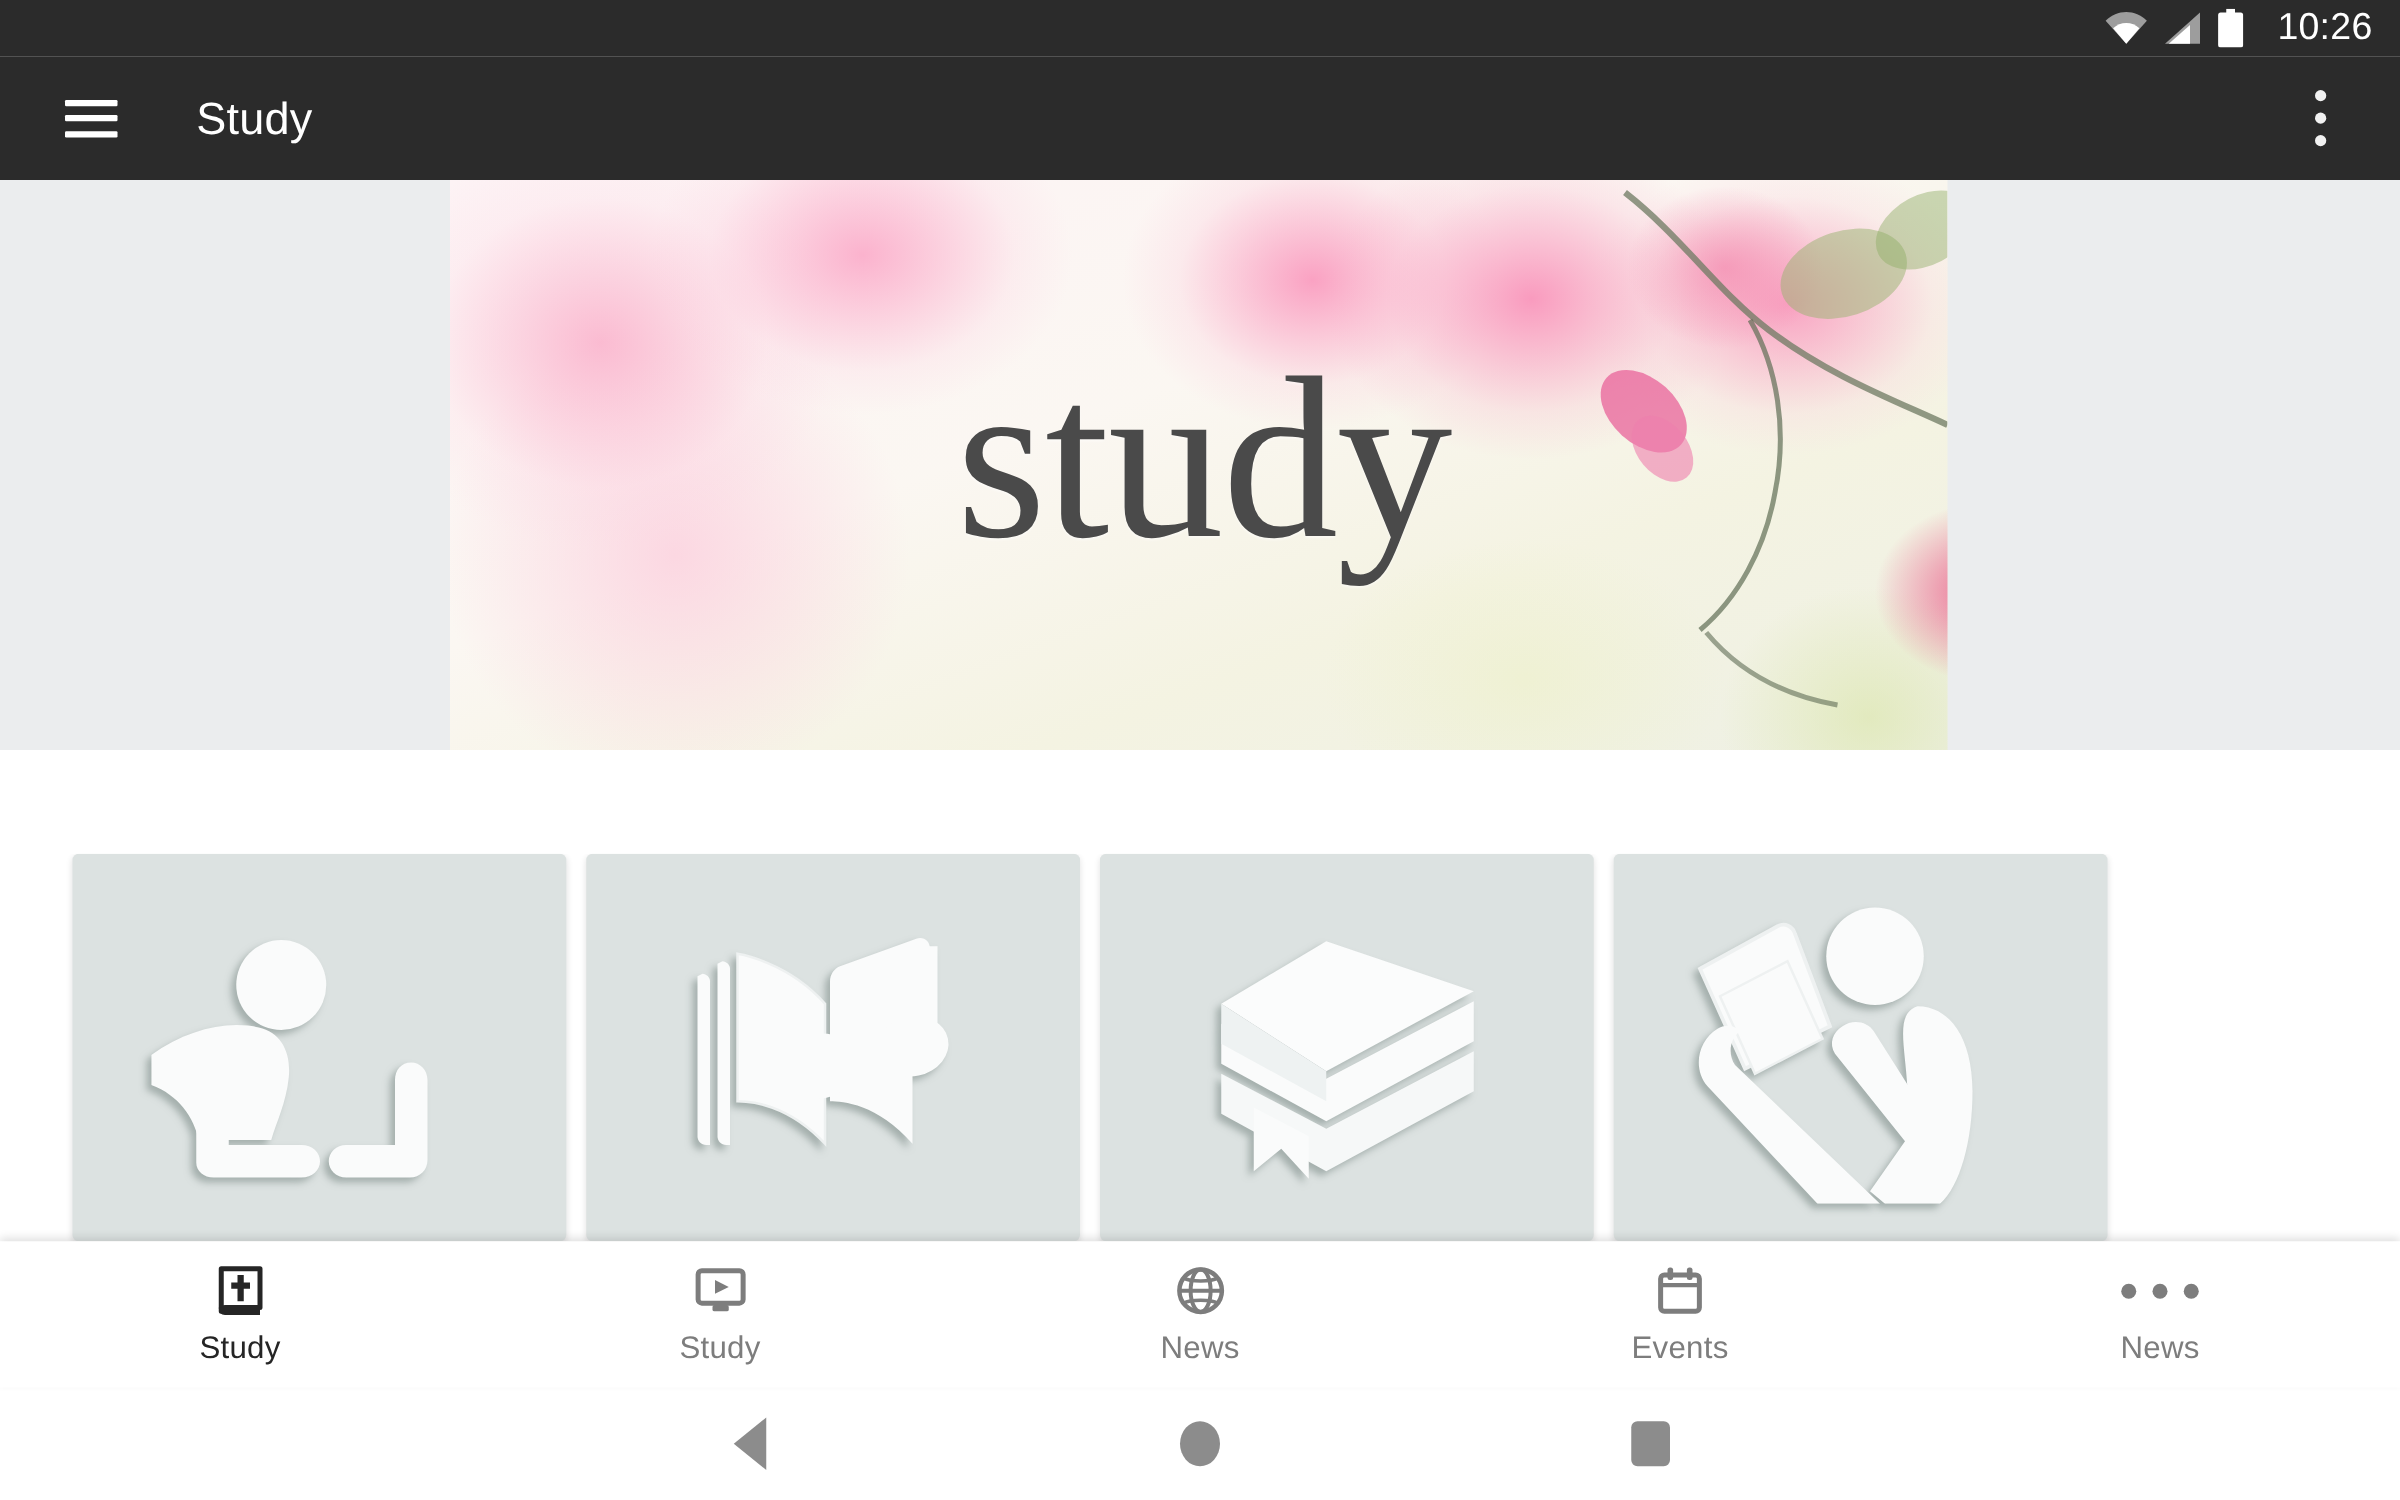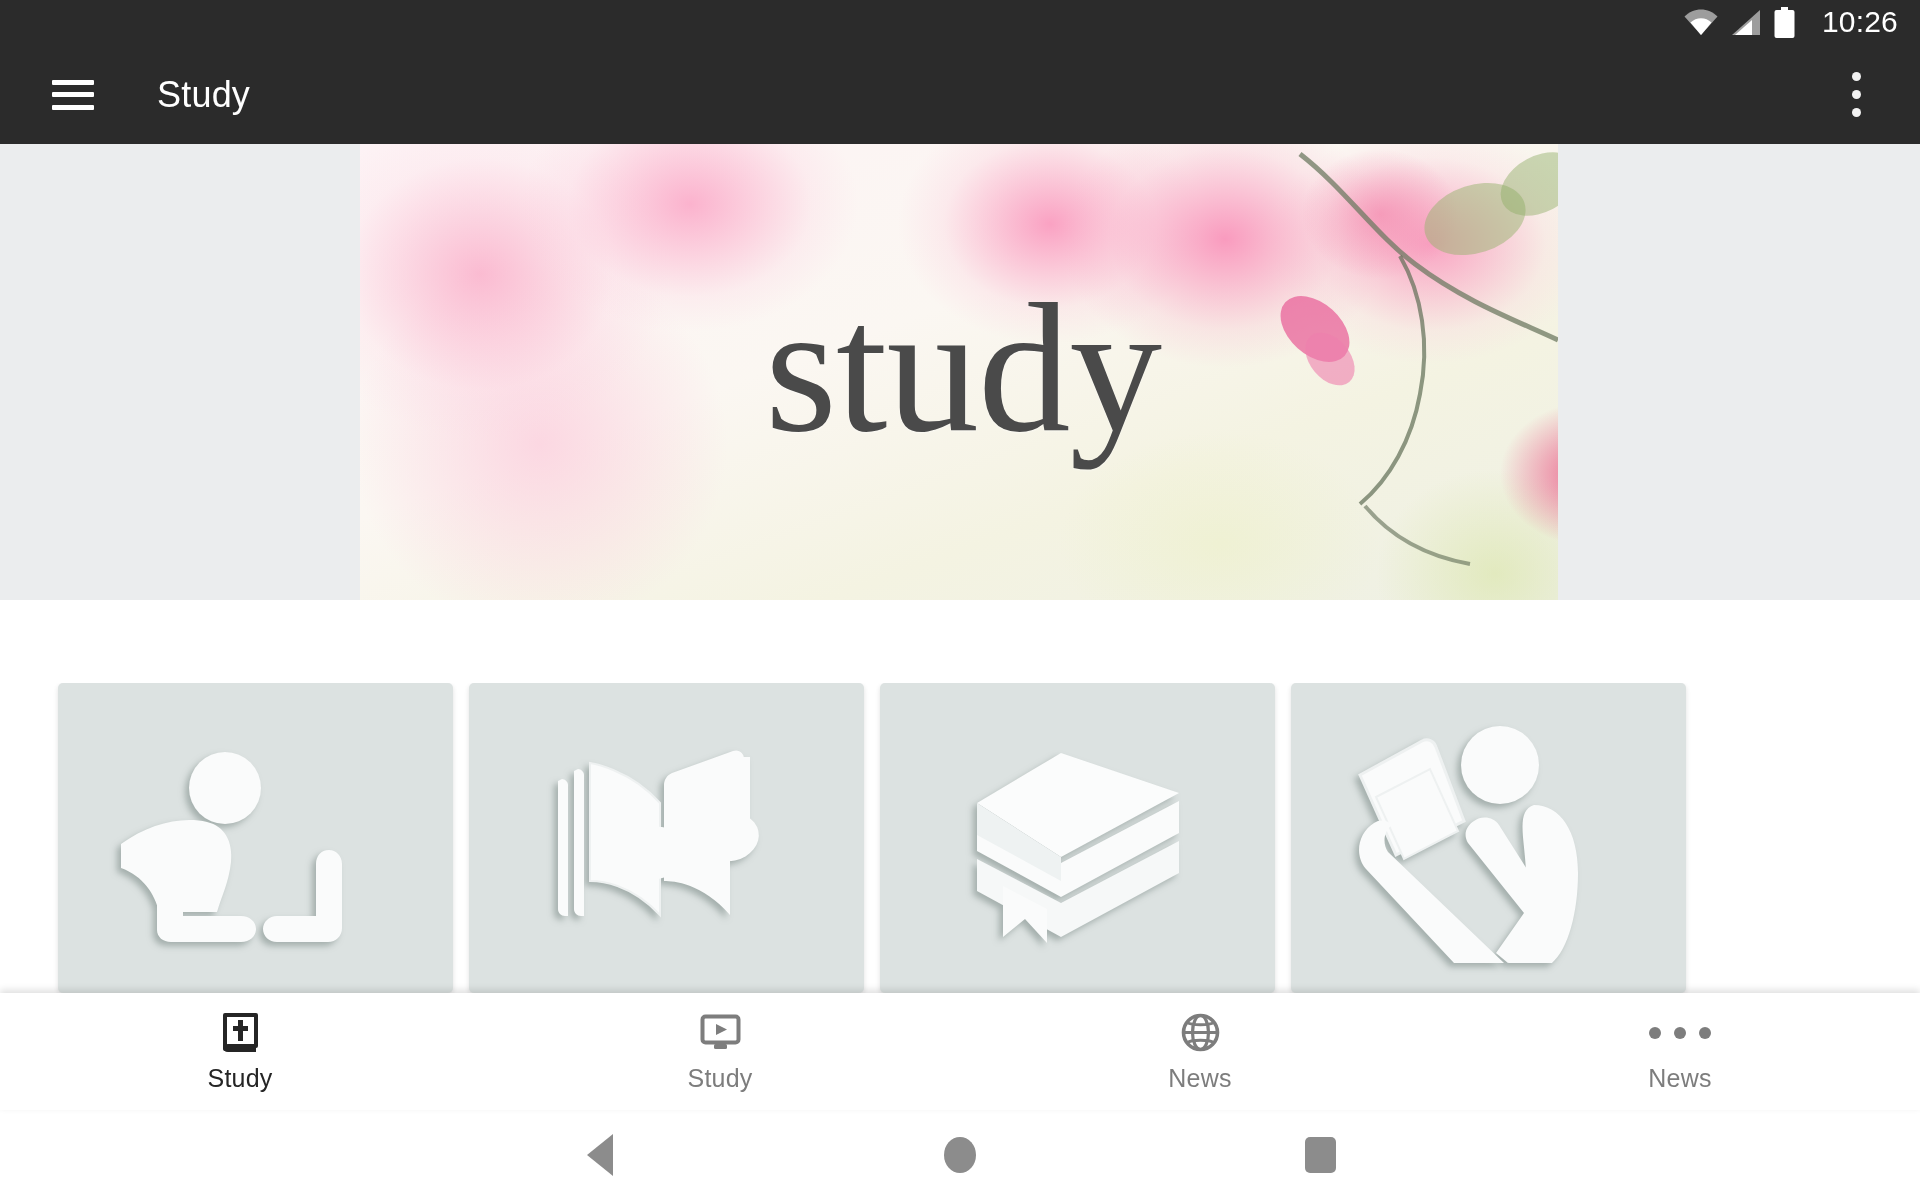--- a/index.html
+++ b/index.html
@@ -261,20 +261,31 @@
           <circle cx="19.5" cy="19.5" r="17" fill="none" stroke="#7d7d7d" stroke-width="3.6"></circle>
           <ellipse cx="19.5" cy="19.5" rx="8" ry="17" fill="none" stroke="#7d7d7d" stroke-width="3.2"></ellipse>
           <line x1="2.5" y1="19.5" x2="36.5" y2="19.5" stroke="#7d7d7d" stroke-width="3.2"></line>
           <path d="M6 9.5 C11 12.5 28 12.5 33 9.5" fill="none" stroke="#7d7d7d" stroke-width="2.8"></path>
           <path d="M6 29.5 C11 26.5 28 26.5 33 29.5" fill="none" stroke="#7d7d7d" stroke-width="2.8"></path>
         </svg>
       </div>
       <div class="nav-label">News</div>
     </div>
 
+    <div class="nav-item">
+      <div class="nav-icon">
+        <svg width="36" height="39" viewBox="0 0 36 39">
+          <rect x="2.5" y="7" width="31" height="29" rx="3" fill="none" stroke="#7d7d7d" stroke-width="4"></rect>
+          <line x1="2.5" y1="15" x2="33.5" y2="15" stroke="#7d7d7d" stroke-width="3.4"></line>
+          <rect x="8" y="1" width="4.5" height="10" rx="2" fill="#7d7d7d"></rect>
+          <rect x="23.5" y="1" width="4.5" height="10" rx="2" fill="#7d7d7d"></rect>
+        </svg>
+      </div>
+      <div class="nav-label">Events</div>
+    </div>
 
     <div class="nav-item">
       <div class="nav-icon">
         <span class="dots-more">
             <i></i>
             <i></i>
             <i></i>
           </span>
       </div>
       <div class="nav-label">News</div>

